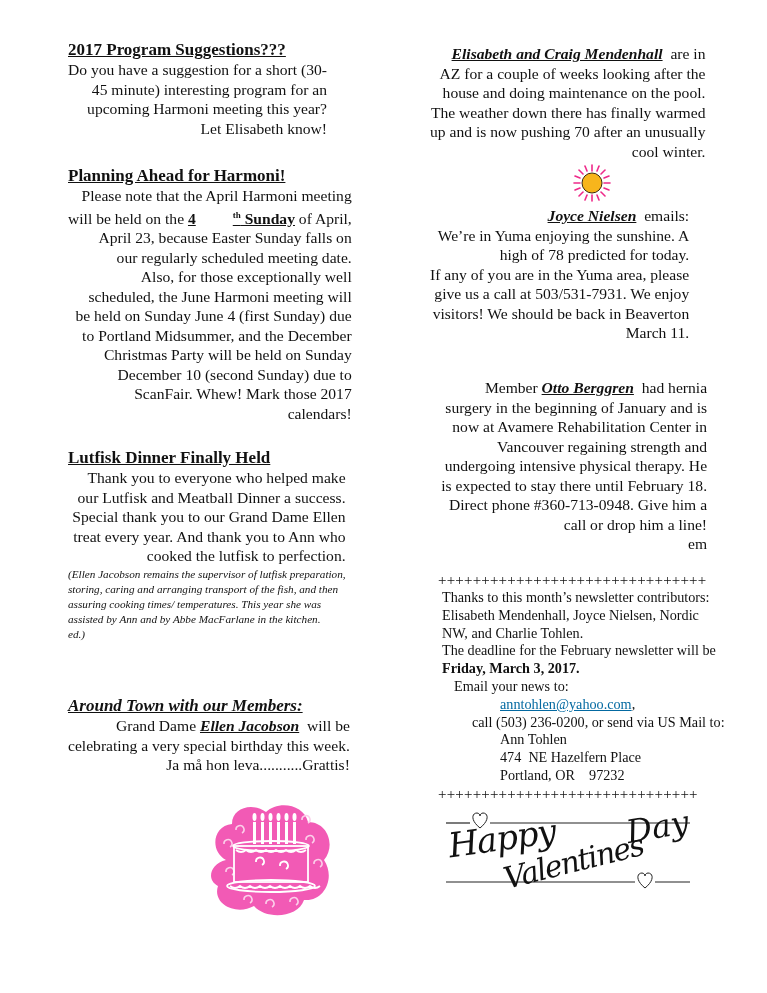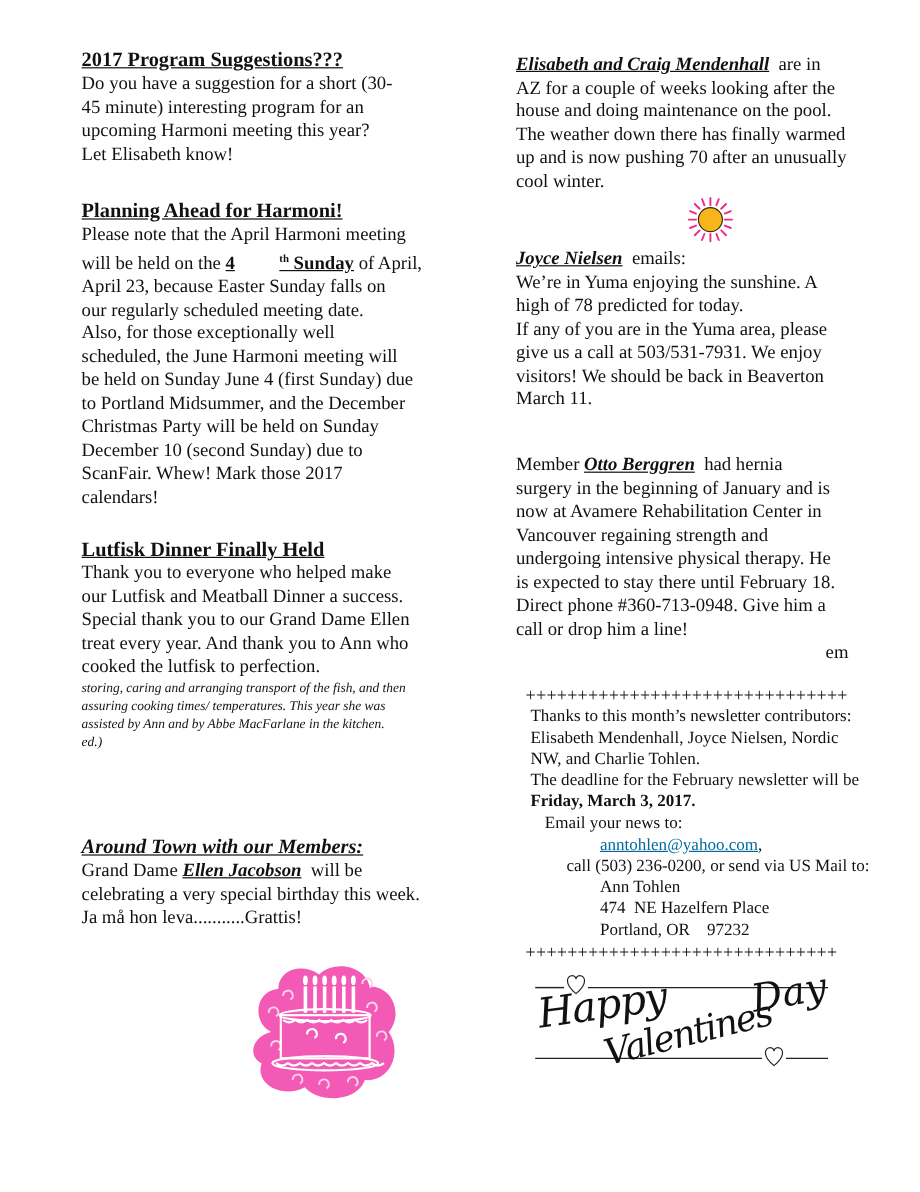--- a/index.html
+++ b/index.html
@@ -1,21 +1,21 @@
 <!DOCTYPE html>
 <html><head>
 <meta charset="utf-8">
 <style>
   html, body { margin: 0; padding: 0; background: #ffffff; }
   body { width: 767px; height: 993px; position: relative; overflow: hidden;
          font-family: "Liberation Serif", "DejaVu Serif", serif; color: #111; }
   .col { position: absolute; top: 0; }
   .left { left: 68px; width: 340px; }
   .right { left: 430px; width: 320px; }
-  .p { font-size: 15.6px; line-height: 19.5px; margin: 0; white-space: nowrap; }
+  .p { font-size: 15.6px; line-height: 19.5px; margin: 0; white-space: nowrap; text-align: right; }
   .h { font-size: 17px; line-height: 20px; font-weight: bold; text-decoration: underline; margin: 0; white-space: nowrap; }
   .hi { font-style: italic; }
   .name { font-weight: bold; font-style: italic; text-decoration: underline; }
   .small-i { font-size: 11.2px; line-height: 15px; font-style: italic; margin: 0; white-space: nowrap; }
   .abs { position: absolute; }
   .plus { font-size: 15px; letter-spacing: 0.2px; white-space: nowrap; line-height: 18px; }
   .sm { font-size: 14.2px; line-height: 17.8px; margin: 0; white-space: nowrap; }
   a.link { color: #0369a1; text-decoration: underline; }
 </style>
 </head>
@@ -48,20 +48,21 @@
   </div>
 
   <div class="abs" style="top:448px;left:0;">
     <p class="h">Lutfisk Dinner Finally Held</p>
     <p class="p">Thank you to everyone who helped make</p>
     <p class="p">our Lutfisk and Meatball Dinner a success.</p>
     <p class="p">Special thank you to our Grand Dame Ellen</p>
     <p class="p">treat every year. And thank you to Ann who</p>
     <p class="p">cooked the lutfisk to perfection.</p>
     <div style="margin-top:1px;">
+      <p class="small-i">(Ellen Jacobson remains the supervisor of lutfisk preparation,</p>
       <p class="small-i">storing, caring and arranging transport of the fish, and then</p>
       <p class="small-i">assuring cooking times/ temperatures.  This year she was</p>
       <p class="small-i">assisted by Ann and by Abbe MacFarlane in the kitchen.</p>
       <p class="small-i">ed.)</p>
     </div>
   </div>
 
   <div class="abs" style="top:696px;left:0;">
     <p class="h hi">Around Town with our Members:</p>
     <p class="p"><span>Grand Dame </span><span class="name">Ellen Jacobson</span><span style="white-space:pre;">  will be</span></p>

